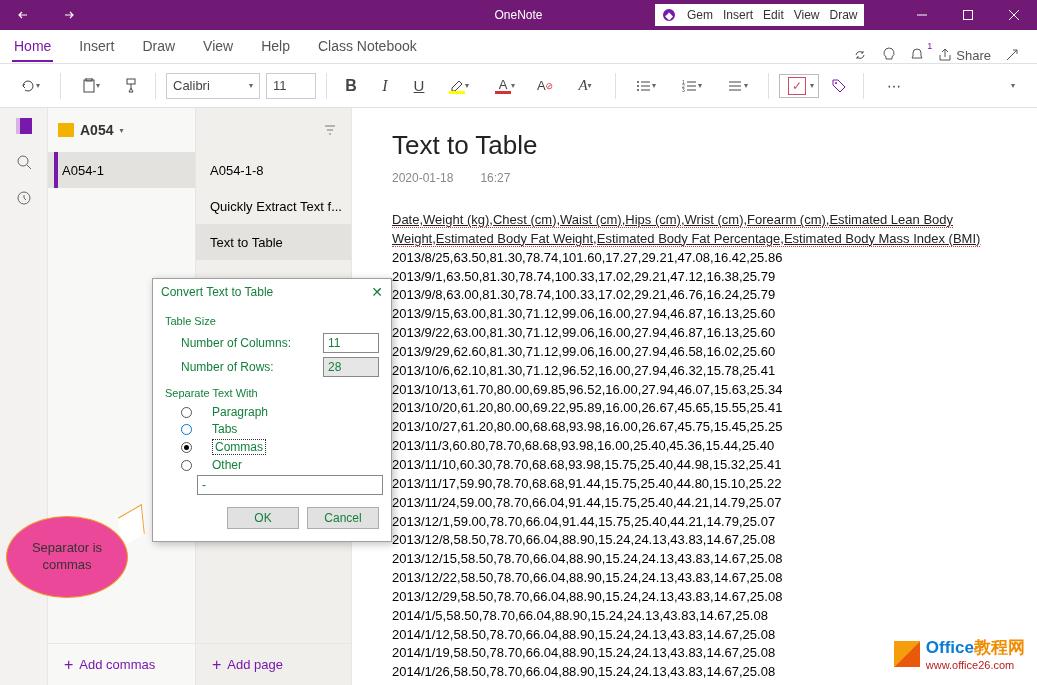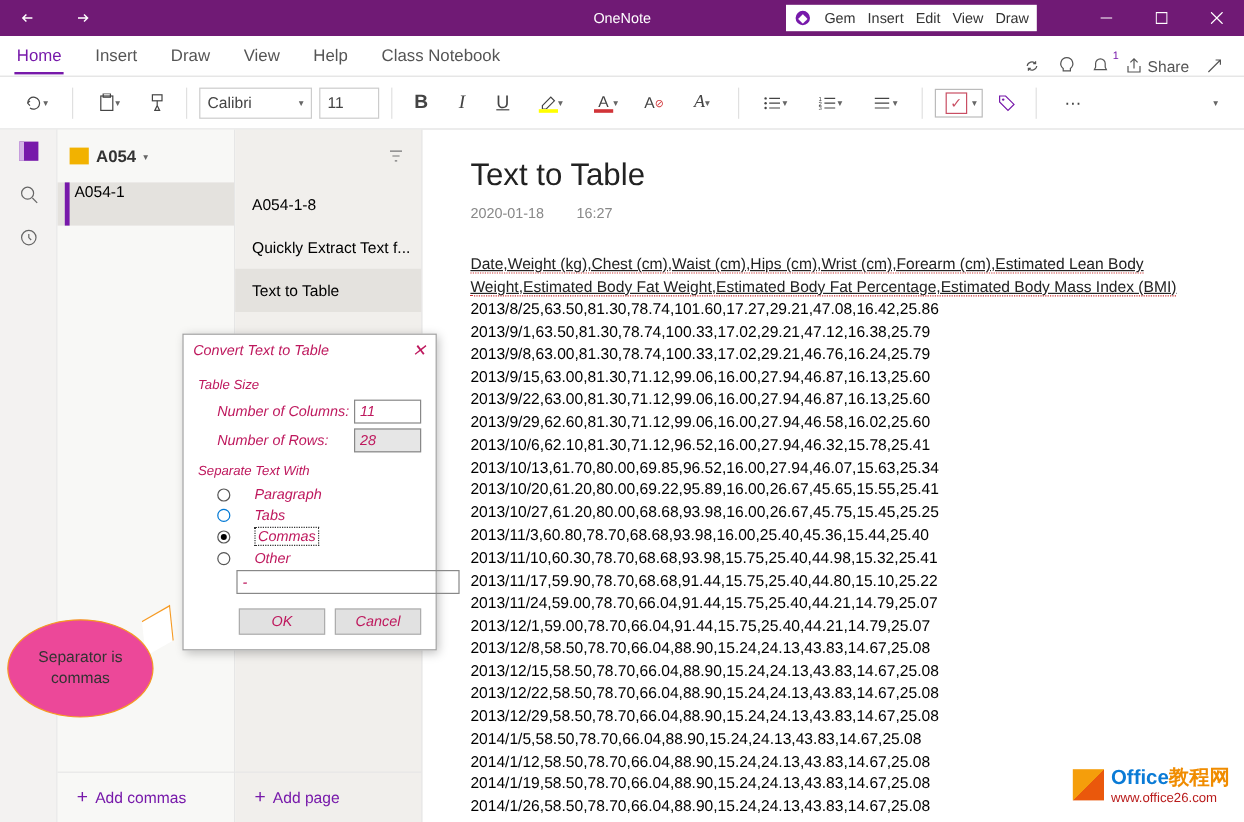--- a/index.html
+++ b/index.html
@@ -39,38 +39,38 @@
 
 
 .main { display:flex; height:calc(685px - 30px - 34px - 44px); }
 .far-left { width:48px; background:#f3f2f1; display:flex; flex-direction:column; align-items:center; padding-top:10px; gap:20px; color:#666; border-right:1px solid #e6e6e6; }
 .far-left .sq { width:16px; height:16px; background:#7719AA; box-shadow:4px 0 0 #d4b3e6 inset; }
 .far-left > div { display:flex; justify-content:center; align-items:center; width:100%; }
 
 .section-col { width:148px; background:#f8f8f6; border-right:1px solid #e6e6e6; display:flex; flex-direction:column; }
 .section-head { height:44px; display:flex; align-items:center; padding:0 10px; font-size:14px; gap:6px; color:#333; }
 .section-head .folder-icon { width:16px; height:14px; background:#f2b200; }
-.section-item { height:36px; display:flex; align-items:flex-start; padding-left:14px; font-size:13px; background:#e4e2de; position:relative; }
+.section-item { height:36px; display:flex; align-items:center; padding-left:14px; font-size:13px; background:#e4e2de; position:relative; }
 .section-item .bar { width:4px; height:100%; background:#7719AA; position:absolute; left:6px; }
 .add-btn { margin-top:auto; height:42px; display:flex; align-items:center; padding-left:16px; color:#7719AA; font-size:13px; gap:6px; border-top:1px solid #e6e6e6; }
 
 .page-col { width:156px; background:#f1efec; border-right:1px solid #e6e6e6; display:flex; flex-direction:column; }
 .page-col .sort { height:44px; display:flex; align-items:center; justify-content:flex-end; padding-right:14px; color:#777; }
 .page-item { height:36px; display:flex; align-items:center; padding:0 14px; font-size:13px; white-space:nowrap; overflow:hidden; text-overflow:ellipsis; }
 .page-item.selected { background:#e4e2de; }
 
 .content { flex:1; padding:22px 40px 0 40px; overflow:hidden; position:relative; }
 .content h1 { font-size:26px; font-weight:400; color:#222; margin-bottom:10px; }
 .meta { font-size:12px; color:#888; display:flex; gap:27px; margin-bottom:26px; }
 .body-text { font-size:13px; line-height:1.45; color:#222;text-decoration:underline; }
 .body-text .hdr-line { border-bottom:1px dotted #c33; display:inline; }
 .data-line { font-size:13px; line-height:1.45; white-space:nowrap; }
 
 
-.dialog { position:absolute; left:152px; top:278px; width:212px; background:#fff; border:1px solid #a0a0a0; box-shadow:2px 2px 8px rgba(0,0,0,0.25); font-size:12px; color:#be185d;font-style:italic; }
+.dialog { position:absolute; left:152px; top:278px; width:240px; background:#fff; border:1px solid #a0a0a0; box-shadow:2px 2px 8px rgba(0,0,0,0.25); font-size:12px; color:#15803d; }
 .dlg-title { height:26px; display:flex; align-items:center; justify-content:space-between; padding:0 8px; }
 .dlg-body { padding:6px 12px 12px 12px; }
 .dlg-body .grp { font-size:11px; margin:4px 0 6px 0; }
 .dlg-row { display:flex; align-items:center; justify-content:space-between; margin:4px 0 4px 16px; }
 .numin { width:56px; height:20px; border:1px solid #888; padding:0 4px; display:flex; align-items:center; background:#fff; }
 .numin.gray { background:#e6e6e6; }
 .radio-row { display:flex; align-items:center; gap:20px; margin:3px 0 3px 16px; }
 .rb { width:11px; height:11px; border:1px solid #555; border-radius:50%; display:inline-flex; align-items:center; justify-content:center; }
 .rb.blue { border-color:#0078d4; }
 .rb .dot { width:5px; height:5px; background:#000; border-radius:50%; }

